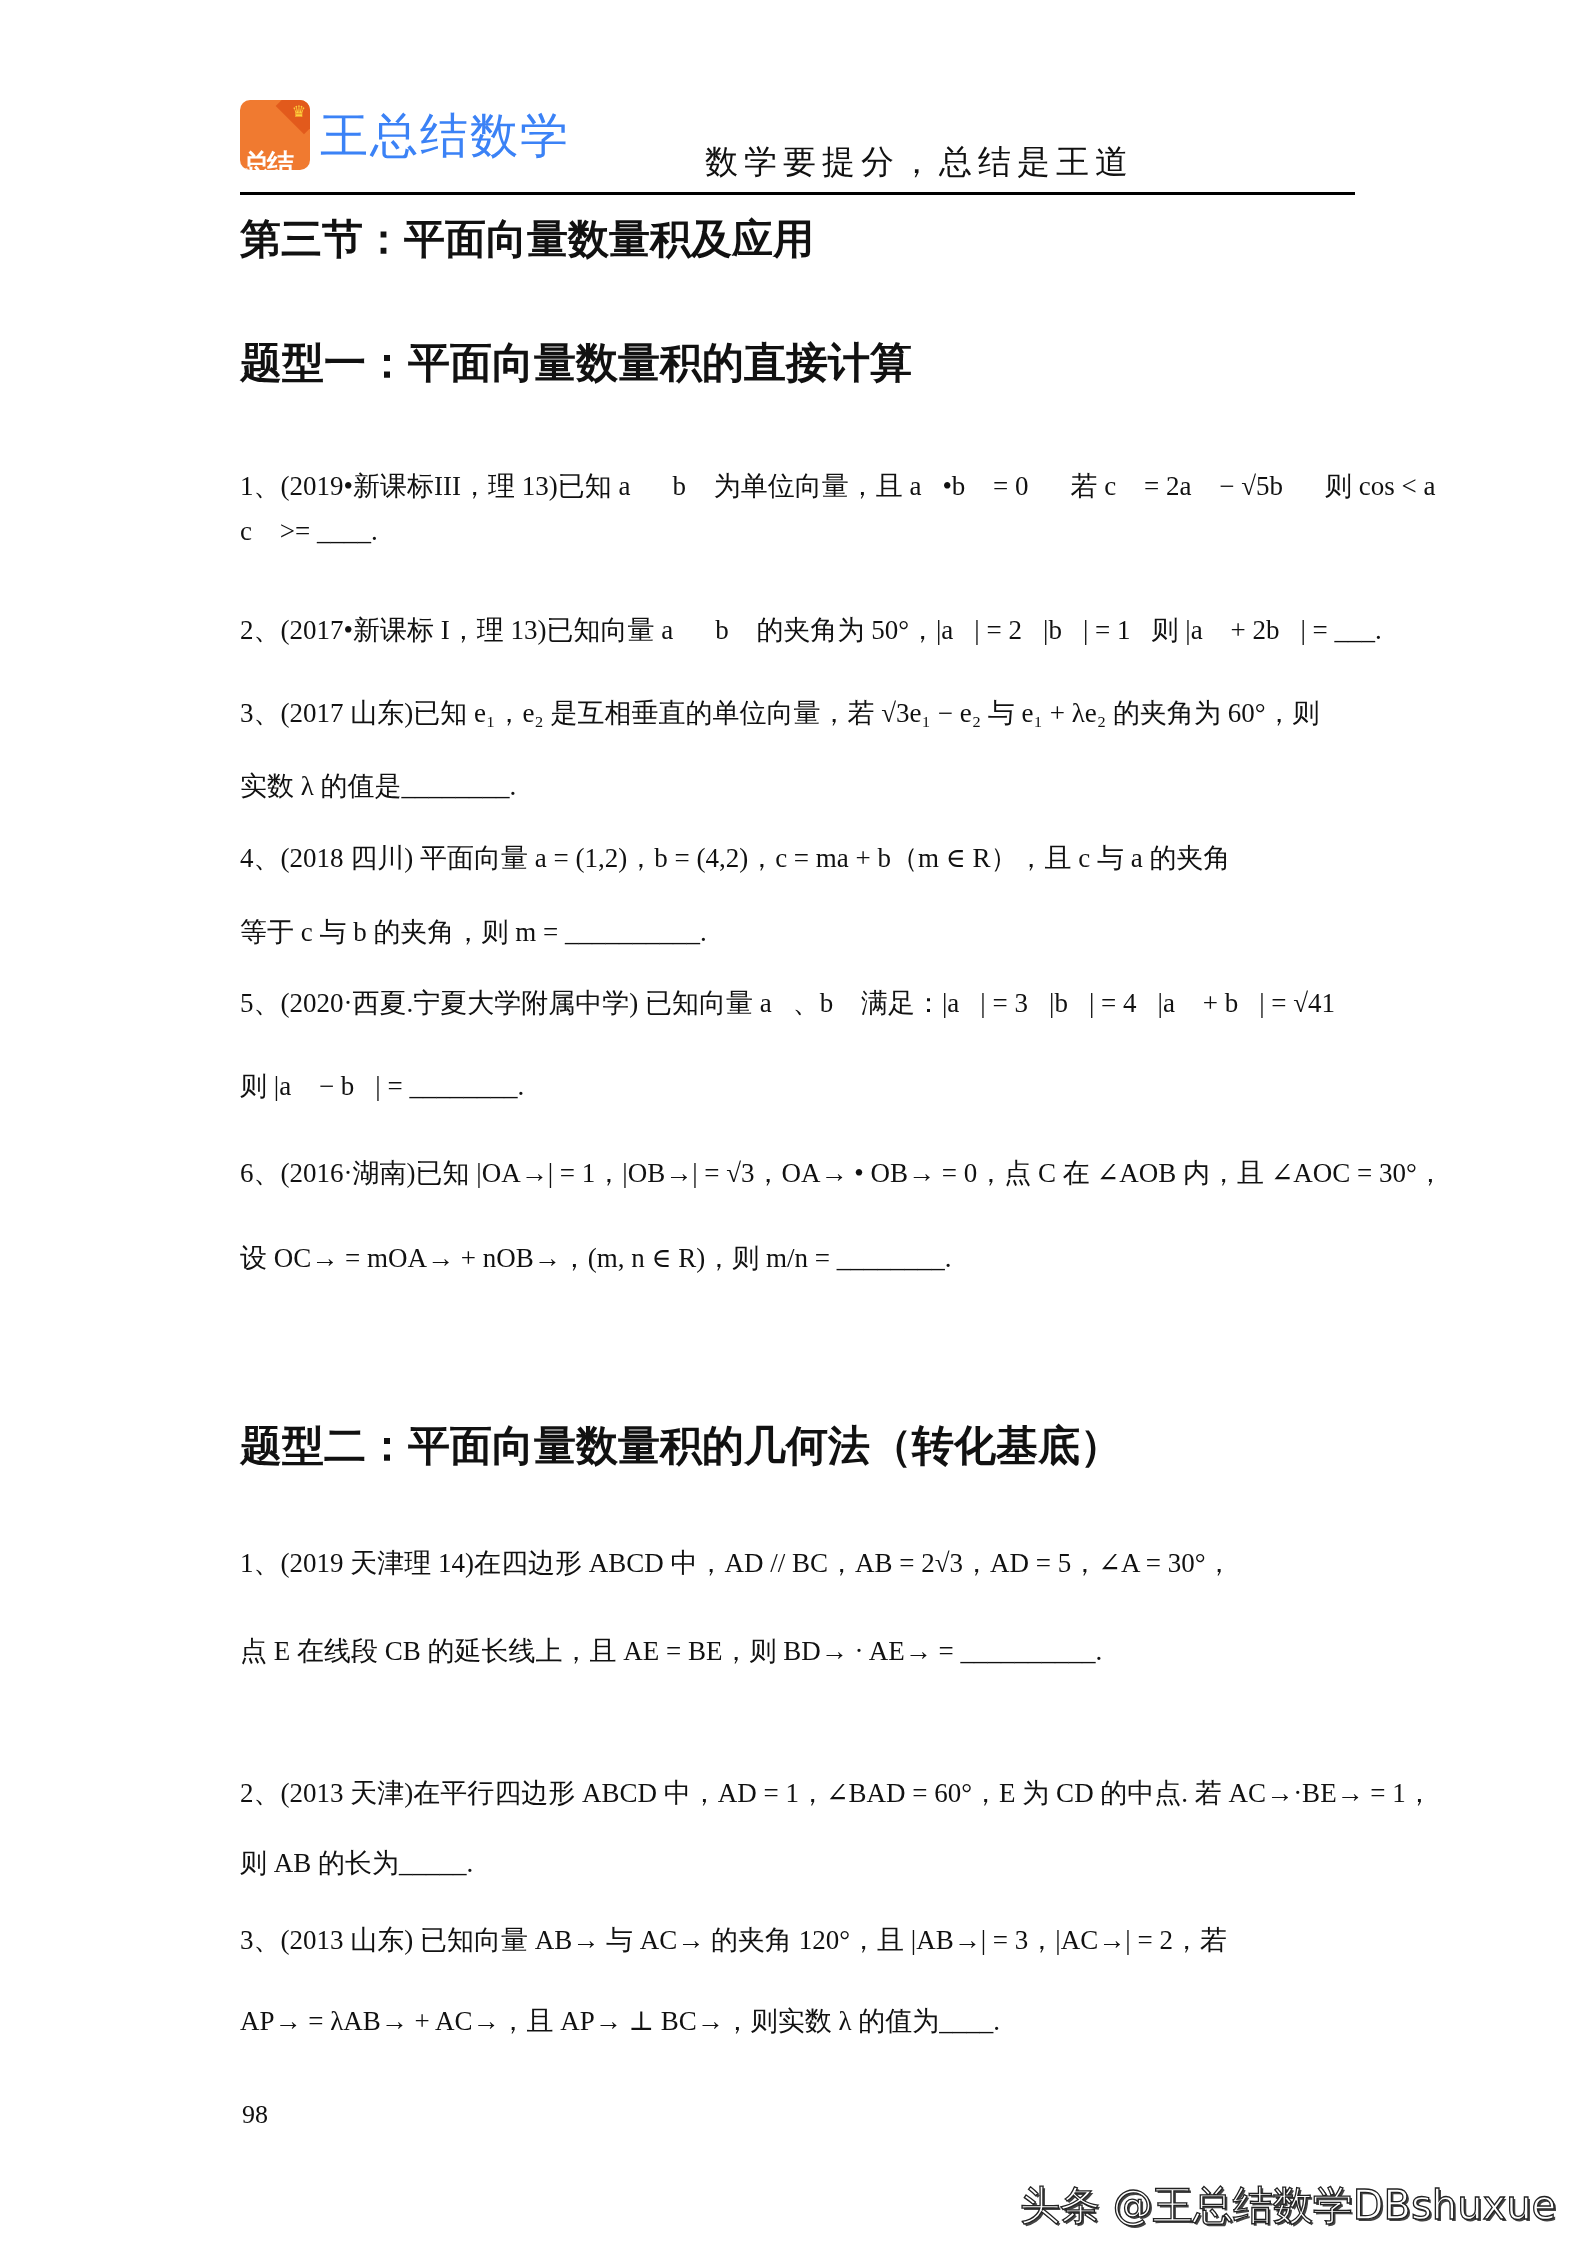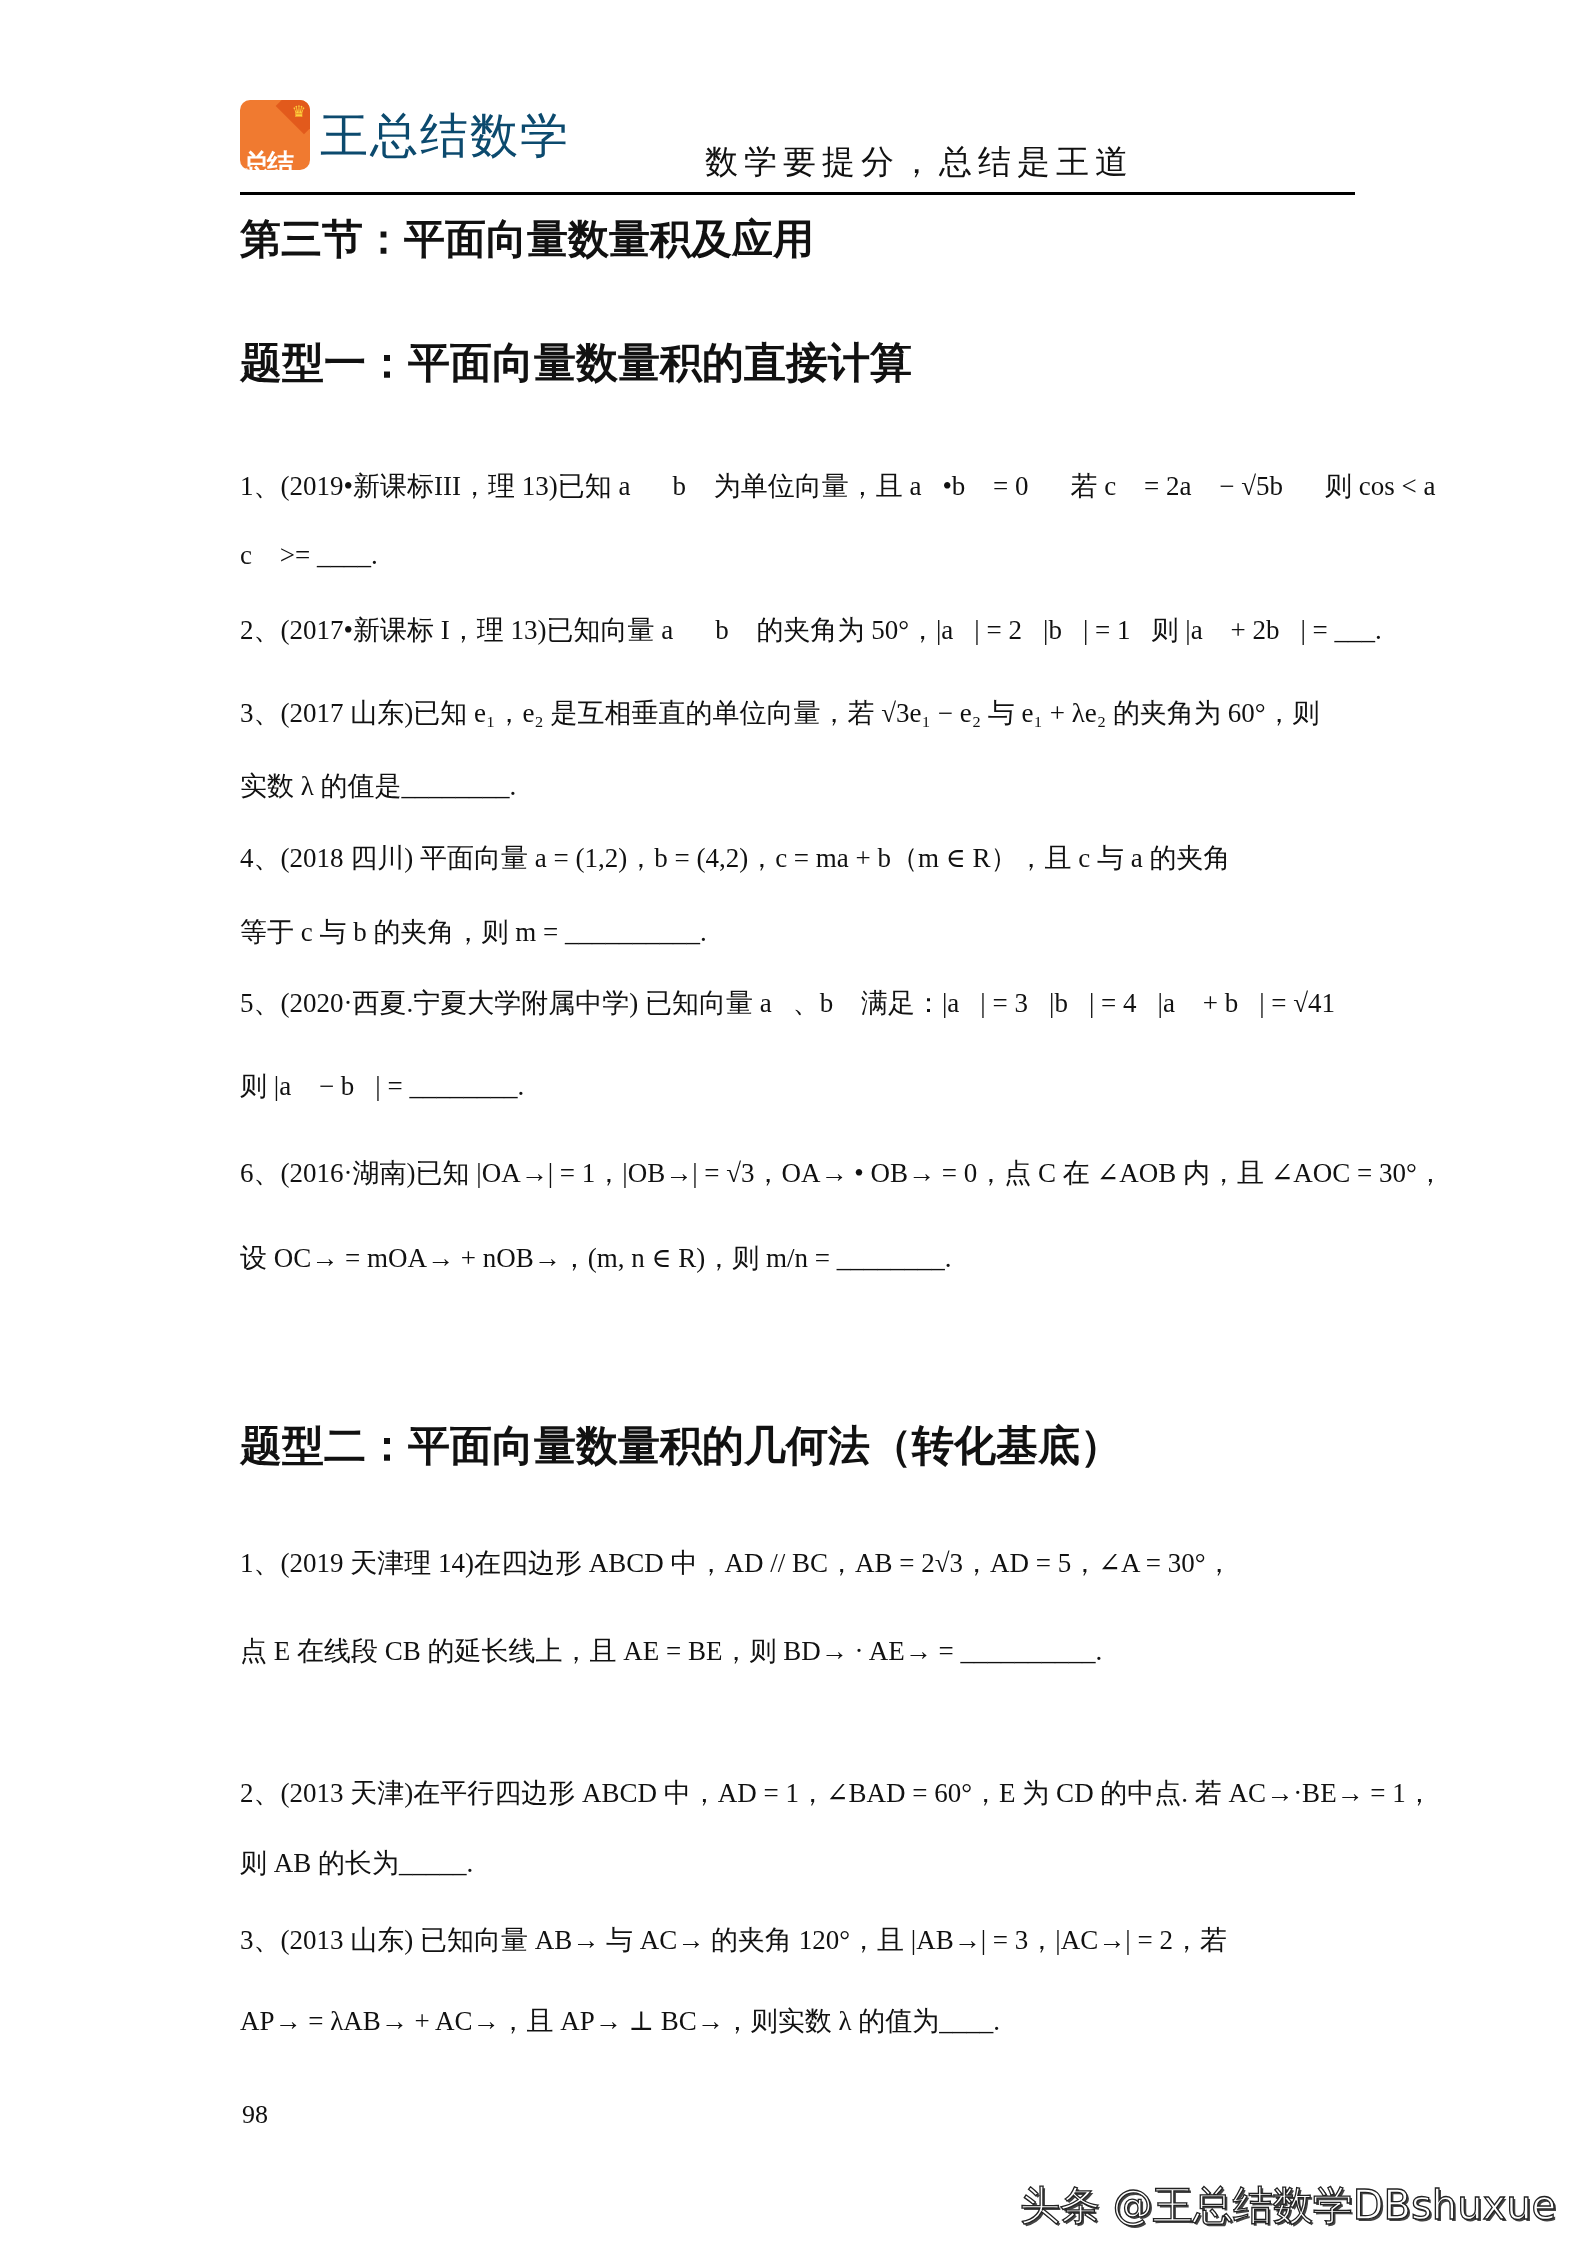--- a/index.html
+++ b/index.html
@@ -7,21 +7,21 @@
            font-family: "Liberation Serif", "DejaVu Serif", serif; color: #111; }
     .abs { position: absolute; }
     
     .logo-box { left: 240px; top: 100px; width: 70px; height: 70px; border-radius: 10px;
                 background: #f07a30; overflow: hidden; }
     .logo-box .ribbon { position: absolute; right: -14px; top: -14px; width: 40px; height: 40px;
                 background: #e25a1c; transform: rotate(45deg); }
     .logo-box .crown { position: absolute; right: 4px; top: 2px; color: #ffd23c; font-size: 16px; }
     .logo-box .glyph { position: absolute; left: 3px; top: 20px; color: #fff; font-weight: bold;
                 font-family: "DejaVu Sans", sans-serif; font-size: 27px; letter-spacing: -3px; margin-top: 26px; }
-    .brand { left: 320px; top: 104px; color: #0c4a6e; font-family: "DejaVu Sans", sans-serif;
+    .brand { left: 320px; top: 104px; color: #3b82f6; font-family: "DejaVu Sans", sans-serif;
              font-size: 48px; letter-spacing: 2px; }
     .slogan { left: 705px; top: 140px; font-size: 33px; letter-spacing: 6px; font-family: "DejaVu Serif", serif; }
     .header-rule { left: 240px; top: 192px; width: 1115px; height: 3px; background: #000; }
     
     .h1 { left: 240px; top: 212px; font-family: "DejaVu Sans", sans-serif; font-weight: bold; font-size: 41px; }
     .h2 { font-family: "DejaVu Sans", sans-serif; font-weight: bold; font-size: 42px; left: 240px; }
     
     .line { left: 240px; font-size: 27px; white-space: nowrap; }
     .page-num { left: 242px; top: 2100px; font-size: 26px; }
     .watermark { left: 1020px; top: 2178px; font-family: "DejaVu Sans", sans-serif; font-size: 40px;
@@ -37,21 +37,21 @@
 </div>
 <div class="abs brand">王总结数学</div>
 <div class="abs slogan">数学要提分，总结是王道</div>
 <div class="abs header-rule"></div>
 
 <div class="abs h1">第三节：平面向量数量积及应用</div>
 
 <div class="abs h2" style="top:335px">题型一：平面向量数量积的直接计算</div>
 
 <div class="abs line" style="top:468px">1、(2019•新课标III，理 13)已知 a⃗，b⃗ 为单位向量，且 a⃗•b⃗ = 0⃗，若 c⃗ = 2a⃗ − √5b⃗，则 cos &lt; a⃗，</div>
-<div class="abs line" style="top:540px">c⃗ &gt;= ____.</div>
+<div class="abs line" style="top:516px">c⃗ &gt;= ____.</div>
 
 <div class="abs line" style="top:612px">2、(2017•新课标 I，理 13)已知向量 a⃗，b⃗ 的夹角为 50°，|a⃗| = 2，|b⃗| = 1，则 |a⃗ + 2b⃗| = ___.</div>
 
 <div class="abs line" style="top:695px">3、(2017 山东)已知 e₁，e₂ 是互相垂直的单位向量，若 √3e₁ − e₂ 与 e₁ + λe₂ 的夹角为 60°，则</div>
 <div class="abs line" style="top:768px">实数 λ 的值是________.</div>
 
 <div class="abs line" style="top:840px">4、(2018 四川) 平面向量 a = (1,2)，b = (4,2)，c = ma + b（m ∈ R），且 c 与 a 的夹角</div>
 <div class="abs line" style="top:914px">等于 c 与 b 的夹角，则 m = __________.</div>
 
 <div class="abs line" style="top:985px">5、(2020·西夏.宁夏大学附属中学) 已知向量 a⃗、b⃗ 满足：|a⃗| = 3，|b⃗| = 4，|a⃗ + b⃗| = √41，</div>

